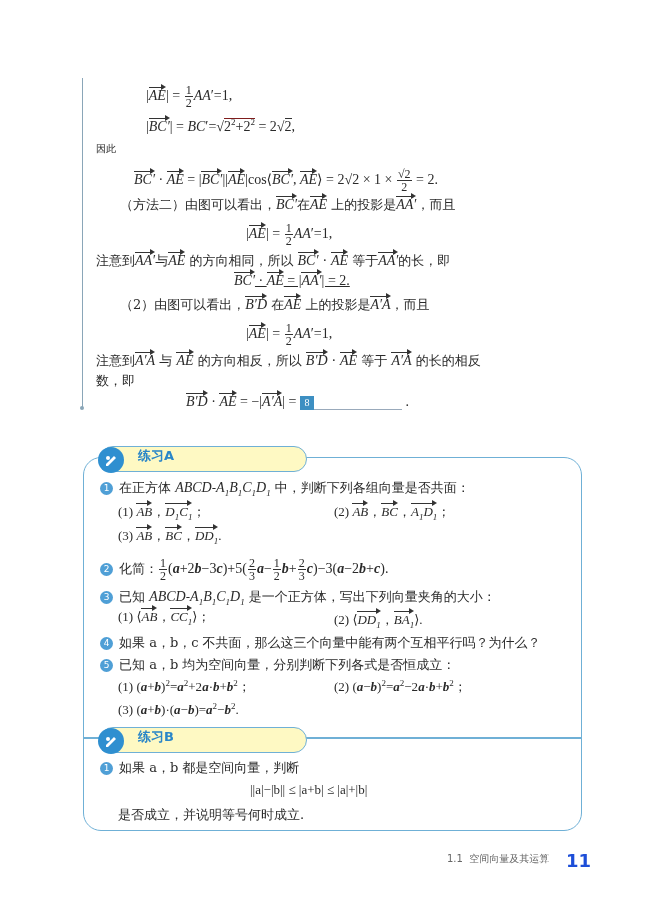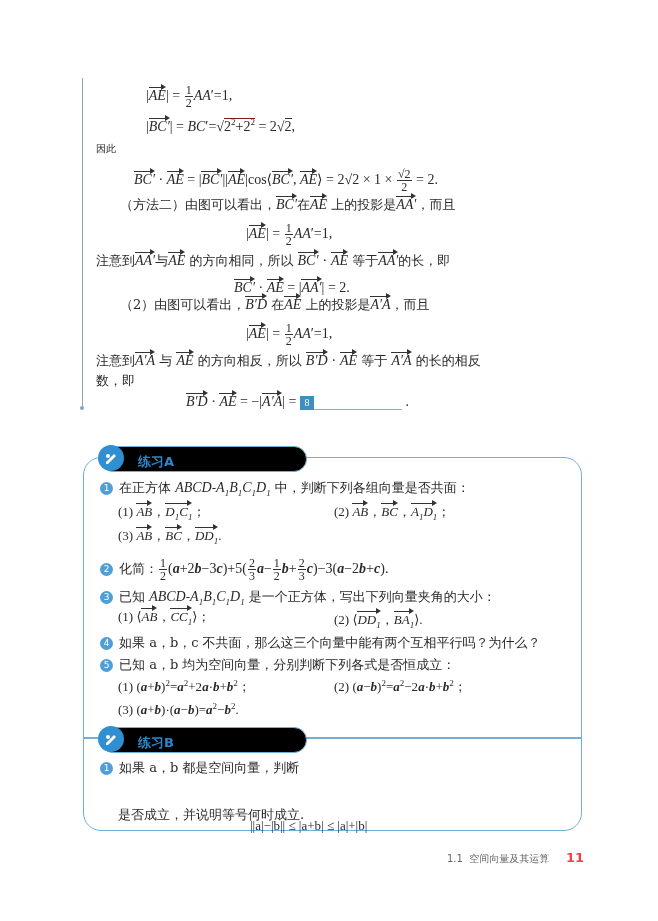--- a/index.html
+++ b/index.html
@@ -15,27 +15,27 @@
   .it { font-style:italic; }
   .b { font-weight:bold; font-style:italic; }
   .frac { display:inline-flex; flex-direction:column; align-items:center; vertical-align:middle; font-size:12px; line-height:12px; margin:0 1px; }
   .frac .n { border-bottom:1px solid #333; padding:0 1px; }
   sub { font-size:9px; }
   sup { font-size:9px; }
   .answer-box { display:inline-block; width:14px; height:14px; background:#3d8fc2; color:#fff; font-size:10px; text-align:center; line-height:14px; vertical-align:middle; }
   .answer-line { display:inline-block; width:88px; border-bottom:1px solid #9ab; vertical-align:bottom; height:12px; }
   .exbox { position:absolute; left:83px; top:457px; width:497px; height:372px; border:1.5px solid #6fb0d6; border-radius:18px; background:#ffffff; }
   .divider { position:absolute; left:83px; top:737px; width:499px; height:1.5px; background:#6fb0d6; }
-  .tag { position:absolute; height:24px; border:1.5px solid #6fb0d6; border-radius:14px; background:#000000; display:flex; align-items:flex-end; }
+  .tag { position:absolute; height:24px; border:1.5px solid #6fb0d6; border-radius:14px; background:#fef9c3; display:flex; align-items:flex-start; }
   .tag .ico { width:26px; height:26px; border-radius:50%; background:#2f8fd0; margin-left:-3px; display:flex; align-items:center; justify-content:center; }
   .tag .lbl { font-family:"DejaVu Sans","Liberation Sans",sans-serif; font-weight:bold; color:#2a86c8; font-size:13px; margin-left:14px; }
   .num { display:inline-block; width:13px; height:13px; border-radius:50%; background:#4f9fd6; color:#fff; font-size:9px; line-height:13px; text-align:center; font-family:"DejaVu Sans",sans-serif; margin-right:6px; vertical-align:middle; }
   .q { font-size:13px; }
   .footer { font-family:"DejaVu Sans","Liberation Sans",sans-serif; font-size:10px; color:#666; }
-  .pageno { font-family:"DejaVu Sans","Liberation Sans",sans-serif; font-size:13px; color:#ef4444; font-weight:bold; }
+  .pageno { font-family:"DejaVu Sans","Liberation Sans",sans-serif; font-size:18px; color:#1d4ed8; font-weight:bold; }
 </style>
 </head>
 <body>
 
 <div class="margin-line"></div>
 <div class="margin-dot"></div>
 
 <div class="abs math" style="left:146px;top:84px;">
   |<span class="vec">AE</span>| = <span class="frac">
       <span class="n">1</span>
@@ -59,21 +59,21 @@
 </div>
 <div class="abs math" style="left:246px;top:222px;">
   |<span class="vec">AE</span>| = <span class="frac">
       <span class="n">1</span>
       <span>2</span>
     </span><span class="it">AA</span>′=1,
 </div>
 <div class="abs" style="left:96px;top:252px;font-size:13px;">
   <span>注意到</span><span class="vec math">AA′</span><span>与</span><span class="vec math">AE</span> <span>的方向相同，所以</span> <span class="vec math">BC′</span> · <span class="vec math">AE</span> <span>等于</span><span class="vec math">AA′</span><span>的长，即</span>
 </div>
-<div class="abs math" style="left:234px;top:280px;">
+<div class="abs math" style="left:234px;top:273px;text-decoration:underline;">
   <span class="vec">BC′</span> · <span class="vec">AE</span> = |<span class="vec">AA′</span>| = 2.
 </div>
 
 <div class="abs" style="left:120px;top:296px;font-size:13px;">
   <span>（2）由图可以看出，</span><span class="vec math">B′D</span> <span>在</span><span class="vec math">AE</span> <span>上的投影是</span><span class="vec math">A′A</span><span>，而且</span>
 </div>
 <div class="abs math" style="left:246px;top:322px;">
   |<span class="vec">AE</span>| = <span class="frac">
       <span class="n">1</span>
       <span>2</span>
@@ -146,19 +146,19 @@
         <path d="M3 12 L11 4 L13 6 L5 14 L3 14 Z" fill="#fff"></path>
         <circle cx="5" cy="6" r="2" fill="#fff"></circle>
       </svg>
   </span>
   <span class="lbl">练习B</span>
 </div>
 
 <div class="abs q" style="left:100px;top:759px;">
   <span class="num">1</span><span>如果 a，b 都是空间向量，判断</span>
 </div>
-<div class="abs q math" style="left:250px;top:782px;margin-top:36px;">||a|−|b|| ≤ |a+b| ≤ |a|+|b|</div>
+<div class="abs q math" style="left:250px;top:782px;">||a|−|b|| ≤ |a+b| ≤ |a|+|b|</div>
 <div class="abs q" style="left:118px;top:806px;">是否成立，并说明等号何时成立.</div>
 
 <div class="abs footer" style="left:447px;top:852px;">
   <span>1.1</span>&nbsp;&nbsp;<span>空间向量及其运算</span>
 </div>
 <div class="abs pageno" style="left:566px;top:850px;">11</div>
 
 </body></html>

